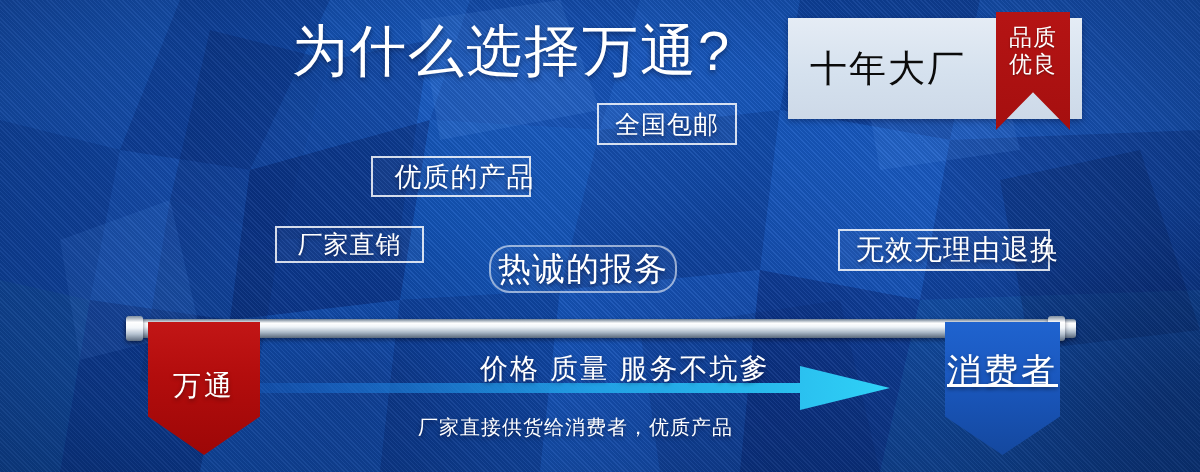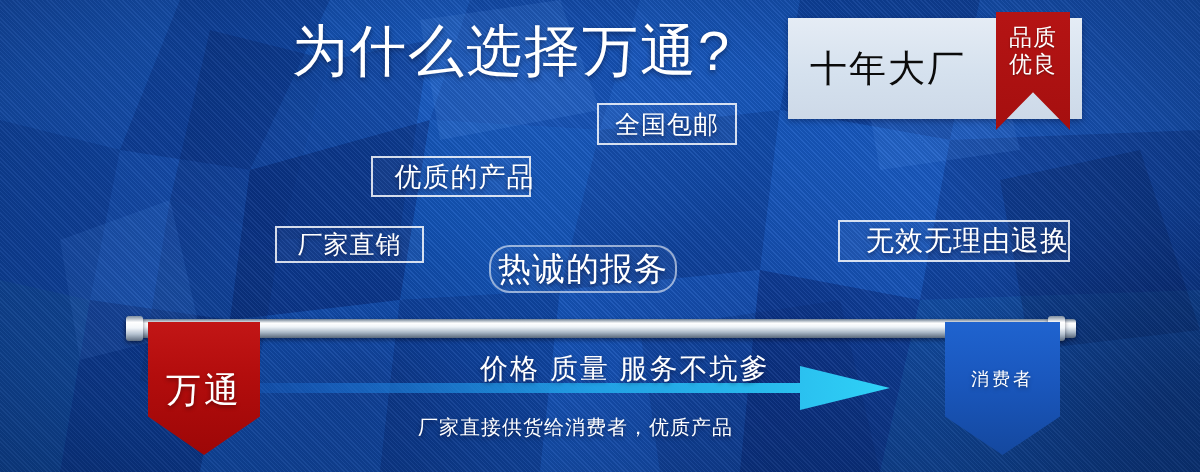--- a/index.html
+++ b/index.html
@@ -72,21 +72,21 @@
     color:#ffffff;display:flex;align-items:center;justify-content:center;
     white-space:nowrap;letter-spacing:1px;
     text-shadow:0 2px 4px rgba(0,0,30,.5);
     background:rgba(255,255,255,.04);
   }
   .t-baoyou  {left:597px;top:103px;width:140px;height:42px;font-size:25px;}
   .t-chanpin {left:371px;top:156px;width:160px;height:41px;font-size:27px;padding-left:27px;}
   .t-jiage   {left:553px;top:178px;width:190px;height:45px;font-size:30px;}
   .t-zhixiao {left:275px;top:226px;width:149px;height:37px;font-size:25px;}
   .t-baowu   {left:489px;top:245px;width:188px;height:48px;font-size:33px;border-color:rgba(255,255,255,.55);border-radius:21px;}
-  .t-tuihuan {left:838px;top:220px;width:232px;height:42px;font-size:28px;padding-left:27px;}
+  .t-tuihuan {left:838px;top:229px;width:212px;height:42px;font-size:28px;padding-left:27px;}
   
   .rod{
     position:absolute;left:126px;top:319px;width:950px;height:19px;
     background:linear-gradient(180deg,#6b7d92 0%,#ffffff 22%,#eef3f8 42%,#aab8c7 70%,#58677a 100%);
     border-radius:3px;
     box-shadow:0 2px 4px rgba(0,0,20,.45);
   }
   .rod-cap{
     position:absolute;top:316px;width:17px;height:25px;border-radius:3px;
     background:linear-gradient(180deg,#7d8da0 0%,#ffffff 25%,#f2f6fa 48%,#b6c3d1 72%,#5e6d80 100%);
@@ -101,26 +101,26 @@
     box-shadow:0 3px 7px rgba(0,0,20,.35);
   }
   .flag span{
     color:#ffffff;letter-spacing:3px;white-space:nowrap;
     text-shadow:0 2px 4px rgba(0,0,0,.4);
   }
   .flag-red{
     left:148px;top:322px;width:112px;height:133px;
     background:linear-gradient(180deg,#c21616 0%,#b30d0d 40%,#9d0707 100%);
   }
-  .flag-red span{font-size:35px;margin-top:45px;}
+  .flag-red span{font-size:28px;margin-top:45px;}
   .flag-blue{
     left:945px;top:322px;width:115px;height:133px;
     background:linear-gradient(180deg,#1f63cf 0%,#1a57bd 45%,#14489f 100%);
   }
-  .flag-blue span{font-size:18px;margin-top:45px;}
+  .flag-blue span{font-size:34px;margin-top:26px;text-decoration:underline;}
   
   .arrow{position:absolute;left:150px;top:364px;width:740px;height:48px;}
   .arrow svg{width:100%;height:100%;display:block;}
   
   .slogan1{
     position:absolute;left:480px;top:352px;
     font-size:28px;line-height:34px;color:#ffffff;letter-spacing:2px;
     text-shadow:0 2px 4px rgba(0,0,30,.55);white-space:nowrap;
   }
   .slogan2{

